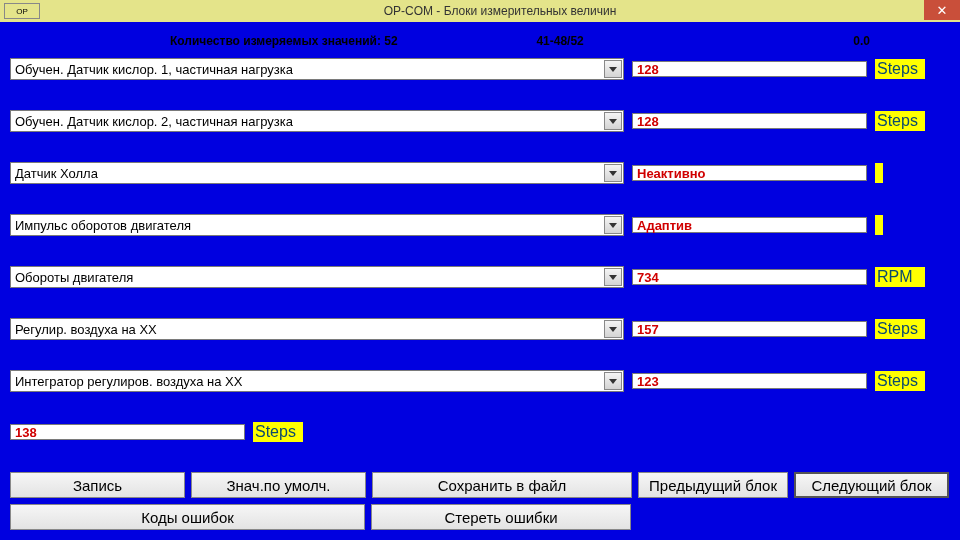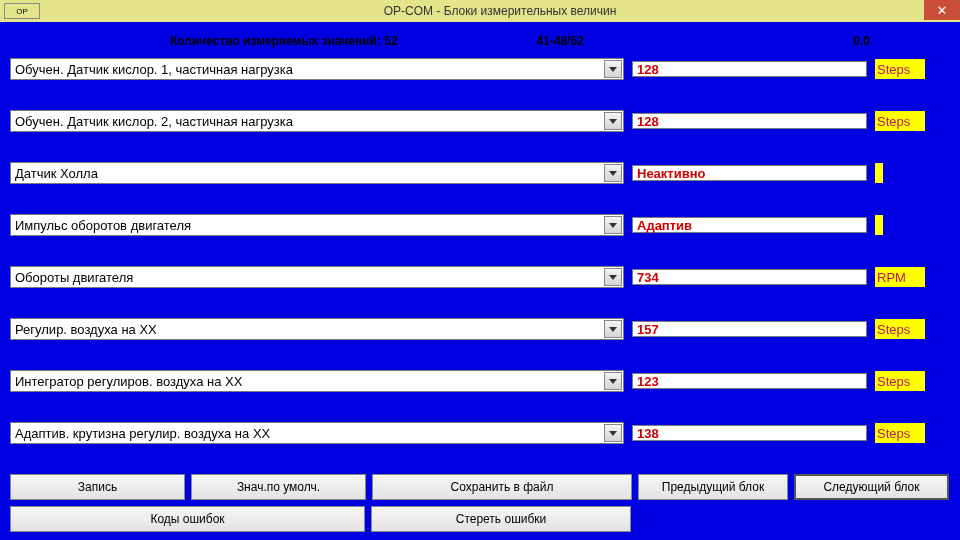--- a/index.html
+++ b/index.html
@@ -96,40 +96,40 @@
     font-weight: bold;
     font-size: 13px;
     padding-left: 4px;
     display: flex;
     align-items: center;
   }
   .row .unit {
     flex: 0 0 50px;
     height: 20px;
     background: #ffff00;
-    color: #be185d;
-    font-size: 13px;
+    color: #0c4a6e;
+    font-size: 16px;
     display: flex;
     align-items: center;
     padding-left: 2px;
     font-weight: normal;
   }
   .row .unit.narrow { flex: 0 0 8px; padding-left: 0; }
 
   .btn-rows { margin-top: 4px; }
   .btn-row {
     display: flex;
     gap: 6px;
     margin-bottom: 6px;
   }
   .btn {
     height: 26px;
     background: linear-gradient(#f6f6f6,#e3e3e3);
     border: 1px solid #888;
-    font-size: 12px;
+    font-size: 15px;
     display: flex;
     align-items: center;
     justify-content: center;
     cursor: pointer;
   }
   .row1 .btn:nth-child(1){ flex:0 0 175px; }
   .row1 .btn:nth-child(2){ flex:0 0 175px; }
   .row1 .btn:nth-child(3){ flex:0 0 260px; }
   .row1 .btn:nth-child(4){ flex:0 0 150px; }
   .row1 .btn:nth-child(5){ flex:0 0 155px; border:2px solid #555; }
@@ -207,24 +207,20 @@
       </div>
       <div class="row">
         <div class="select-wrap">
           <span>Интегратор регулиров. воздуха на ХХ</span>
           <div class="arrow"></div>
         </div>
         <div class="value">123</div>
         <div class="unit">Steps</div>
       </div>
       <div class="row">
-        <div class="select-wrap">
-          <span>Адаптив. крутизна регулир. воздуха на ХХ</span>
-          <div class="arrow"></div>
-        </div>
         <div class="value">138</div>
         <div class="unit">Steps</div>
       </div>
     </div>
 
   <div class="btn-rows">
     <div class="btn-row row1">
       <div class="btn">Запись</div>
       <div class="btn">Знач.по умолч.</div>
       <div class="btn">Сохранить в файл</div>

